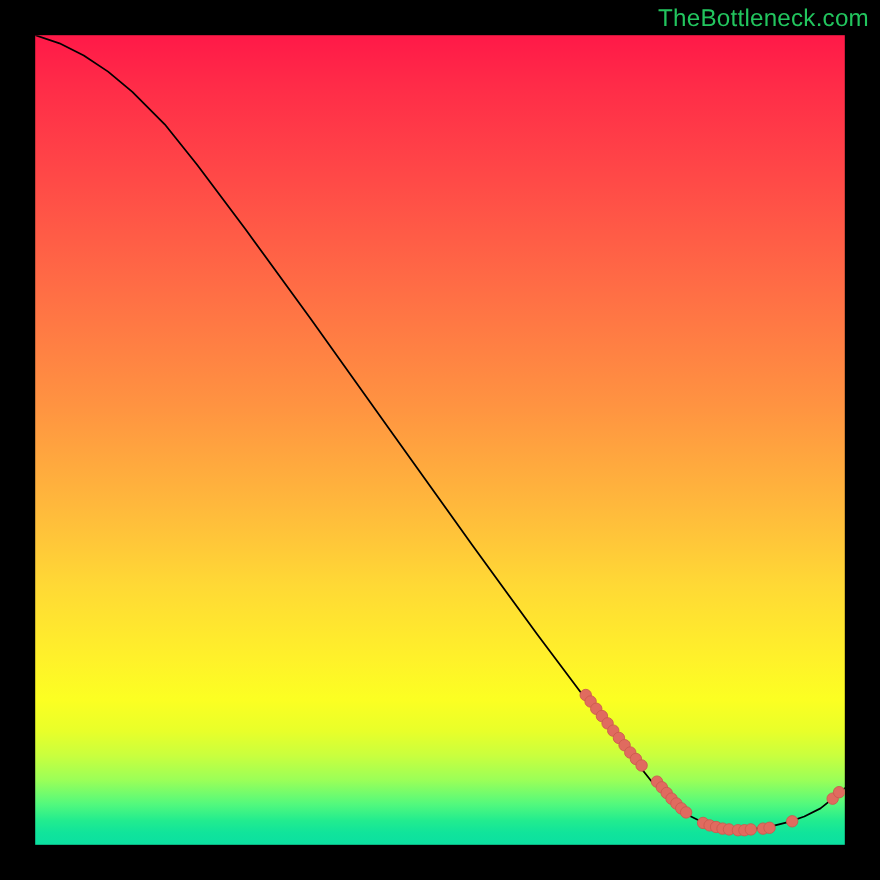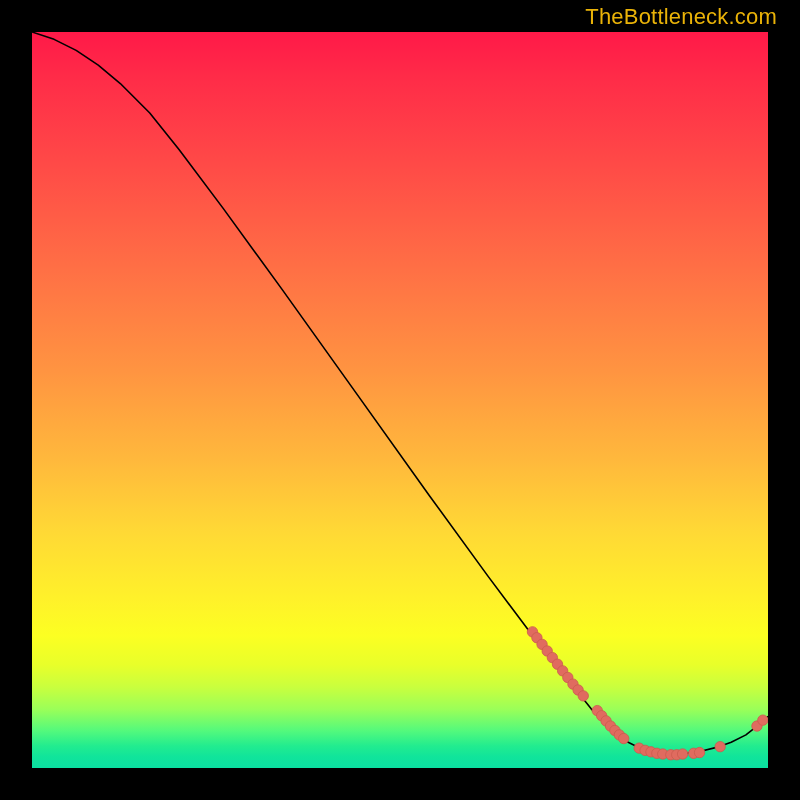--- a/index.html
+++ b/index.html
@@ -13,22 +13,22 @@
   }
   .frame {
     position: relative;
     width: 800px;
     height: 800px;
     background: #000;
   }
   .attribution {
     position: absolute;
     top: 4px;
-    right: 23px;
-    color: #eab308;
+    right: 10px;
+    color: #22c55e;
     font-size: 22px;
     font-weight: 500;
     letter-spacing: 0.2px;
     font-family: Arial, Helvetica, sans-serif;
   }
   .plot {
     position: absolute;
     left: 32px;
     top: 32px;
     width: 736px;

